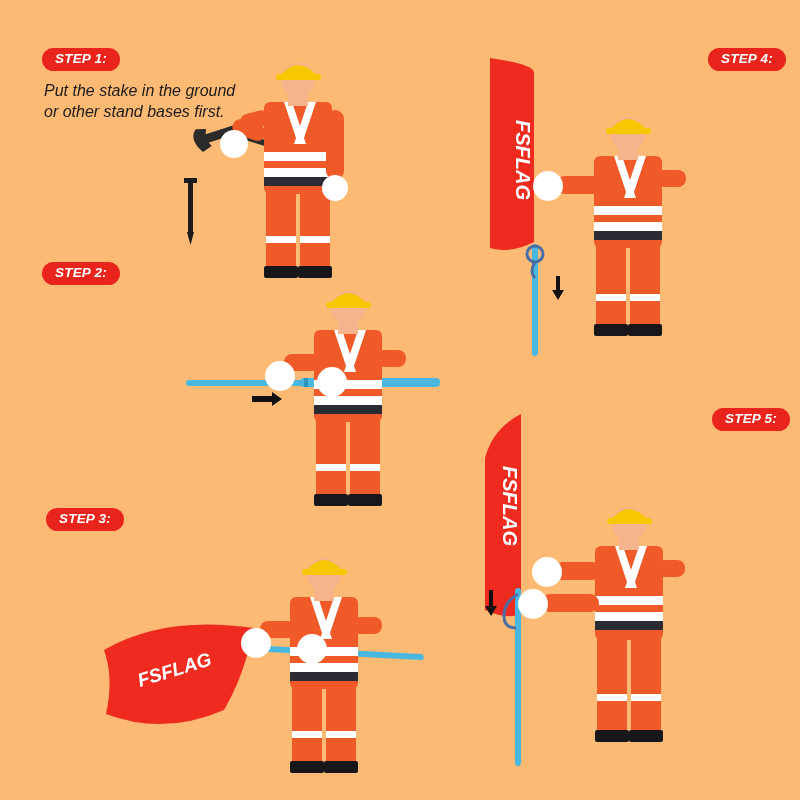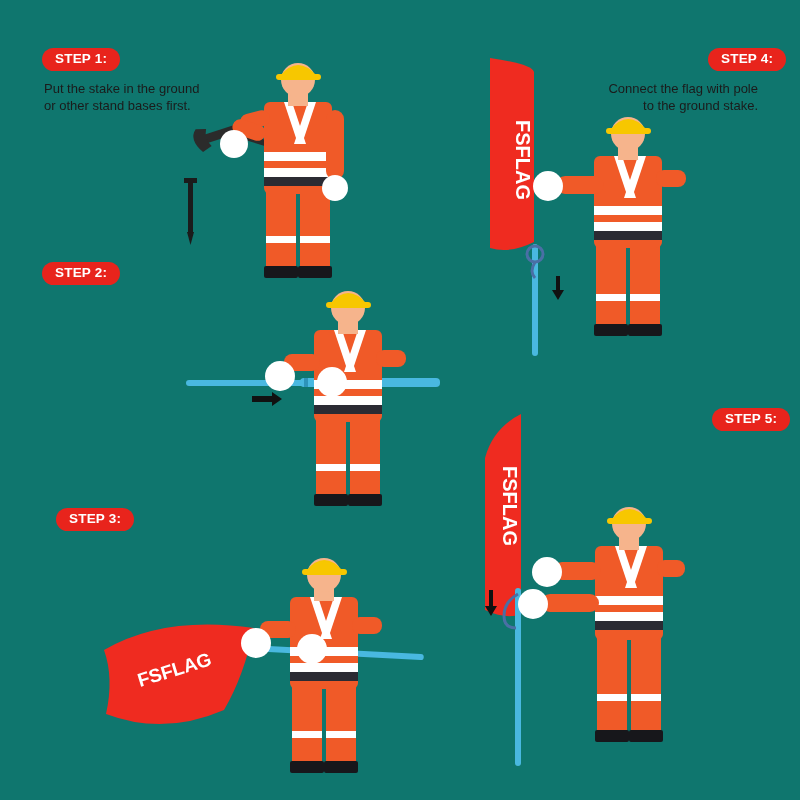--- a/index.html
+++ b/index.html
@@ -11,38 +11,39 @@
     width: 800px;
     height: 800px;
     font-family: "Liberation Sans", sans-serif;
     overflow: hidden;
     position: relative;
   }
   #stage {
     position: relative;
     width: 800px;
     height: 800px;
-    background: #0f766e;
+    background: #fdba74;
+    font-style: italic;
   }
   .step-badge {
     position: absolute;
     background: #e8241c;
     color: #ffffff;
     font-size: 13.5px;
     font-weight: bold;
     letter-spacing: 0.2px;
     padding: 4px 13px 5px 13px;
     border-radius: 13px;
     white-space: nowrap;
     line-height: 1;
   }
   .step-text {
     position: absolute;
     color: #1b1b1b;
-    font-size: 13px;
+    font-size: 16px;
     line-height: 1.34;
     white-space: pre-line;
   }
   .step-text.right {
     text-align: right;
   }
   .fig {
     position: absolute;
   }
   .flag-label {
@@ -136,21 +137,21 @@
       <rect x="146" y="34" width="45" height="6" rx="3" fill="#f7c700"></rect>
 
       <rect x="104" y="86" width="36" height="17" rx="8" fill="#f05a28"></rect>
       <circle cx="100" cy="108" r="15" fill="#ffffff"></circle>
 
       <rect x="196" y="82" width="30" height="17" rx="8" fill="#f05a28"></rect>
       <circle cx="152" cy="114" r="15" fill="#ffffff"></circle>
     </g>
   </svg>
 
-  <div class="step-badge" style="left:56px; top:508px;">STEP 3:</div>
+  <div class="step-badge" style="left:46px; top:508px;">STEP 3:</div>
 
   <svg class="fig" style="left:80px; top:505px;" width="360" height="275" viewBox="0 0 360 275">
 
     <g>
       <path d="M24 145 q60 -35 150 -22 q-10 48 -30 82 q-60 26 -118 4 q8 -36 -2 -64 z" fill="#ef2b20"></path>
       <text class="flag-label" x="60" y="182" font-size="19" transform="rotate(-17 60 182)">FSFLAG</text>
     </g>
 
     <g>
       <rect x="168" y="140" width="176" height="6" rx="3" fill="#49b8e0" transform="rotate(3 168 143)"></rect>
@@ -175,22 +176,20 @@
       <path d="M226 66 q18 -22 37 0 z" fill="#f7c700"></path>
       <rect x="222" y="64" width="45" height="6" rx="3" fill="#f7c700"></rect>
       <rect x="180" y="116" width="36" height="17" rx="8" fill="#f05a28"></rect>
       <circle cx="176" cy="138" r="15" fill="#ffffff"></circle>
       <rect x="272" y="112" width="30" height="17" rx="8" fill="#f05a28"></rect>
       <circle cx="232" cy="144" r="15" fill="#ffffff"></circle>
     </g>
   </svg>
 
   <div class="step-badge" style="left:708px; top:48px;">STEP 4:</div>
-  <div class="step-text right" style="left:500px; top:80px; width:258px;">Connect the flag with pole
-to the ground stake.</div>
 
   <svg class="fig" style="left:470px; top:58px;" width="290" height="300" viewBox="0 0 290 300">
 
     <g>
       <path d="M20 0 q42 6 44 14 l0 170 q-24 12 -44 6 z" fill="#ef2b20"></path>
       <text class="flag-label" x="46" y="62" font-size="20" transform="rotate(90 46 62)">FSFLAG</text>
     </g>
 
     <g>
       <rect x="62" y="186" width="6" height="112" rx="3" fill="#49b8e0"></rect>

